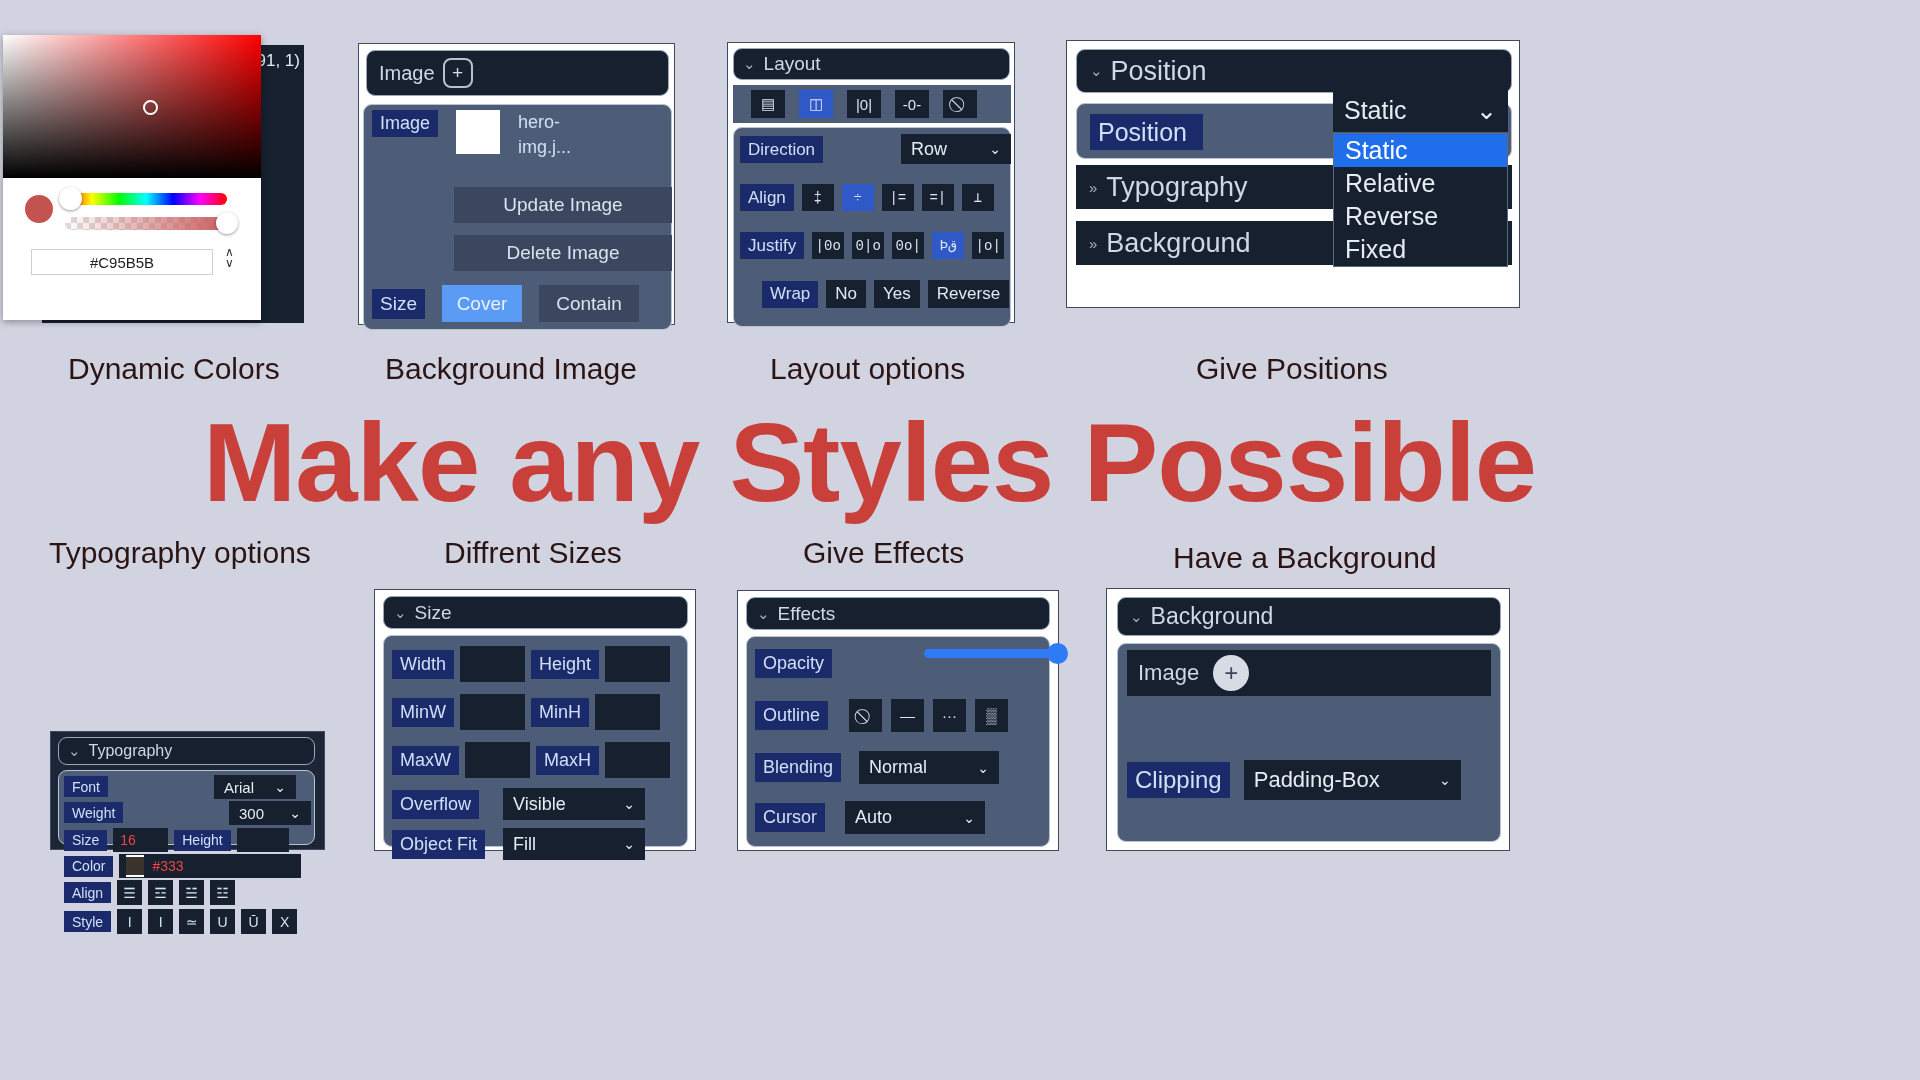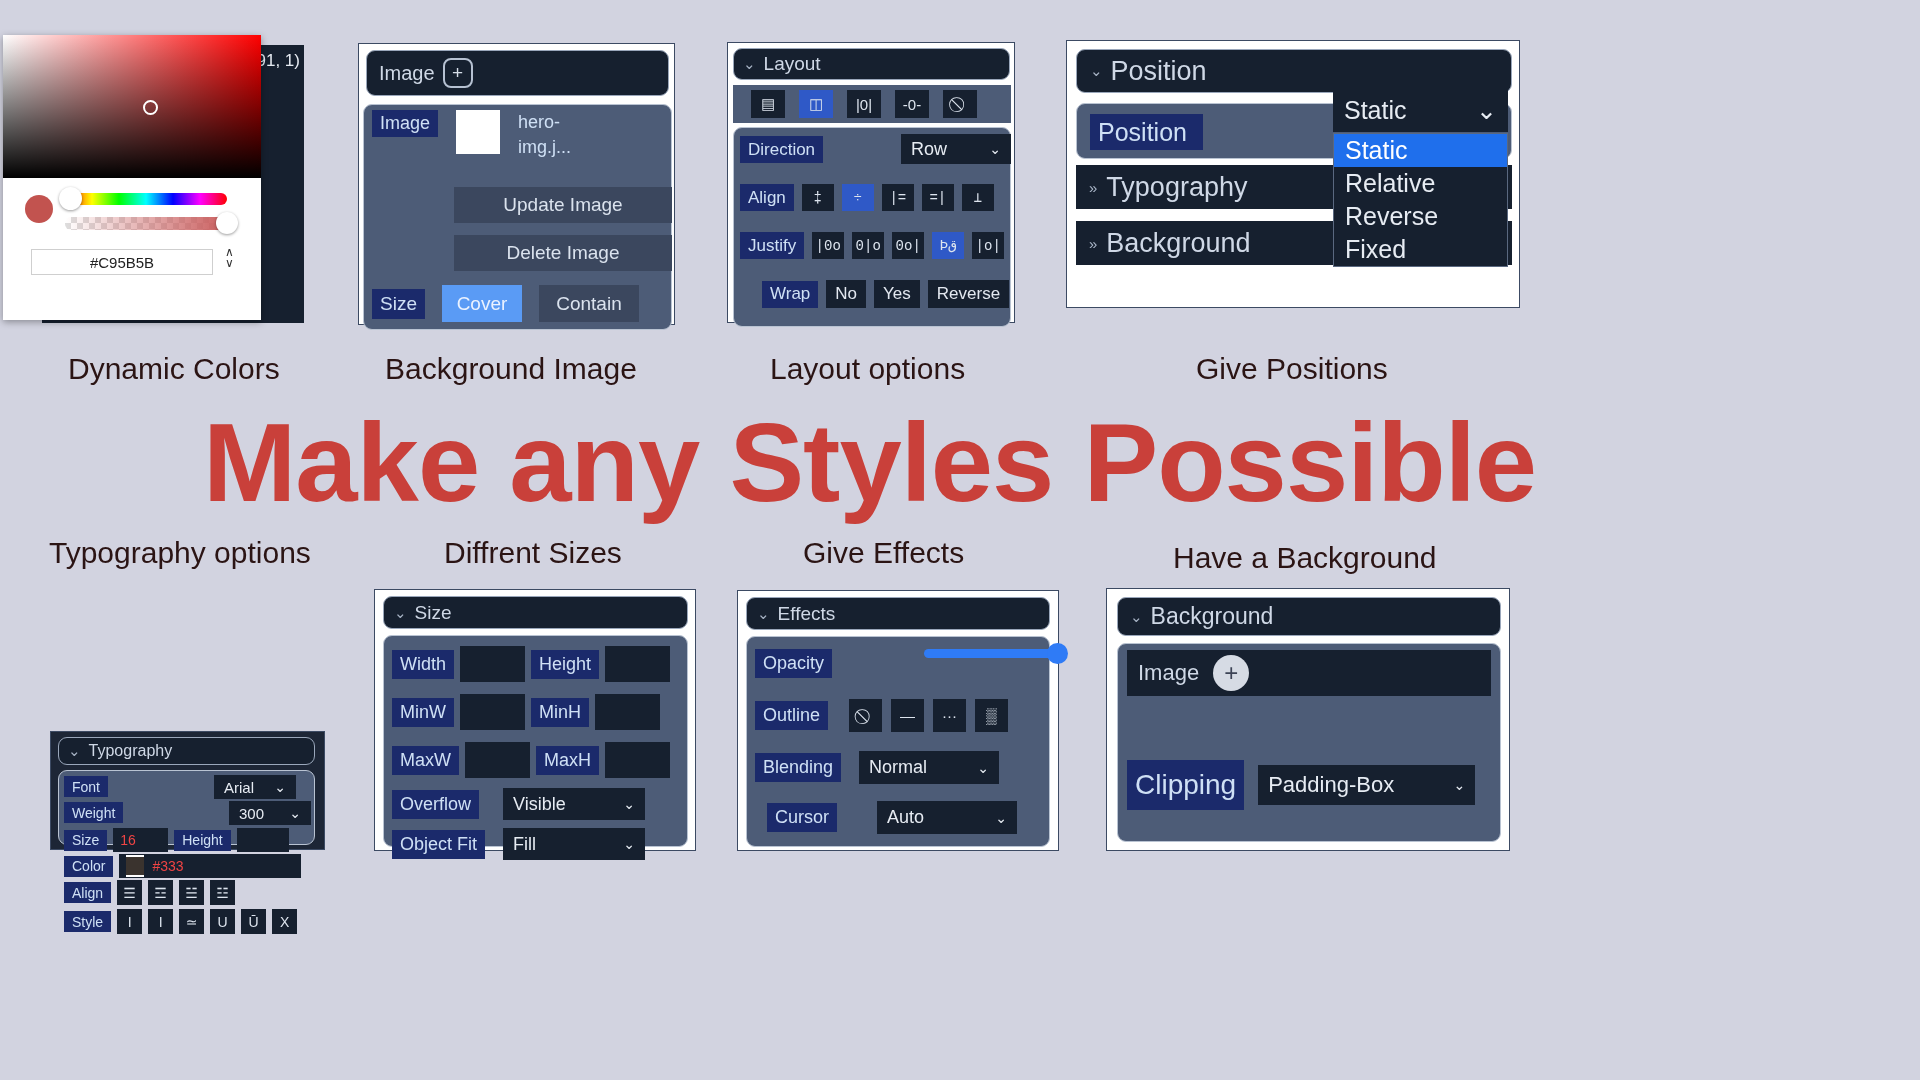--- a/index.html
+++ b/index.html
@@ -180,21 +180,21 @@
   #bg-img-row { position:absolute; left:9px; top:6px; width:364px; height:46px;
                 background:#16202f; display:flex; align-items:center; gap:14px; padding-left:11px; }
   #bg-img-label { color:#cfd8e6; font-size:22px; }
   #bg-plus { width:36px; height:36px; border-radius:18px; background:#d6dbe4; color:#3c4355;
              display:flex; align-items:center; justify-content:center; font-size:24px; }
   #bg-color-row { position:absolute; left:9px; top:60px; height:46px;
                   background:#16202f; display:flex; align-items:center; gap:14px; padding-left:10px; }
   #bg-swatch { width:34px; height:34px; background:#000; border:2px solid #fff; }
   #bg-color-val { color:#e6ebf2; font-size:22px; padding-right:12px; }
   #bg-clip-row { position:absolute; left:9px; top:116px; display:flex; align-items:center; gap:14px; }
-  #bg-clip-row .tag { height:50px; font-size:28px; }
+  #bg-clip-row .tag { height:36px; font-size:24px; }
   #bg-clip-row .sel { width:217px; height:40px; font-size:22px; }
 </style>
 </head>
 <body>
 
 <div class="panel" id="color-panel">
   <div id="color-head">
     <span class="tag">Color</span>
     <span class="swatch"></span>
     <span id="color-val">rgba(201, 91, 91, 1)</span>
@@ -435,21 +435,21 @@
         <span class="fxbox">▒</span>
       </span>
     </div>
     <div class="fx-row" style="top:114px;gap:18px;">
       <span class="tag">Blending</span>
       <span class="sel" style="width:140px;">
         <span>Normal</span>
         <span class="chev">⌄</span>
       </span>
     </div>
-    <div class="fx-row" style="top:164px;gap:40px;margin-left:12px;">
+    <div class="fx-row" style="top:164px;gap:20px;">
       <span class="tag">Cursor</span>
       <span class="sel" style="width:140px;">
         <span>Auto</span>
         <span class="chev">⌄</span>
       </span>
     </div>
   </div>
 </div>
 
 <div class="panel" id="bg-panel">

